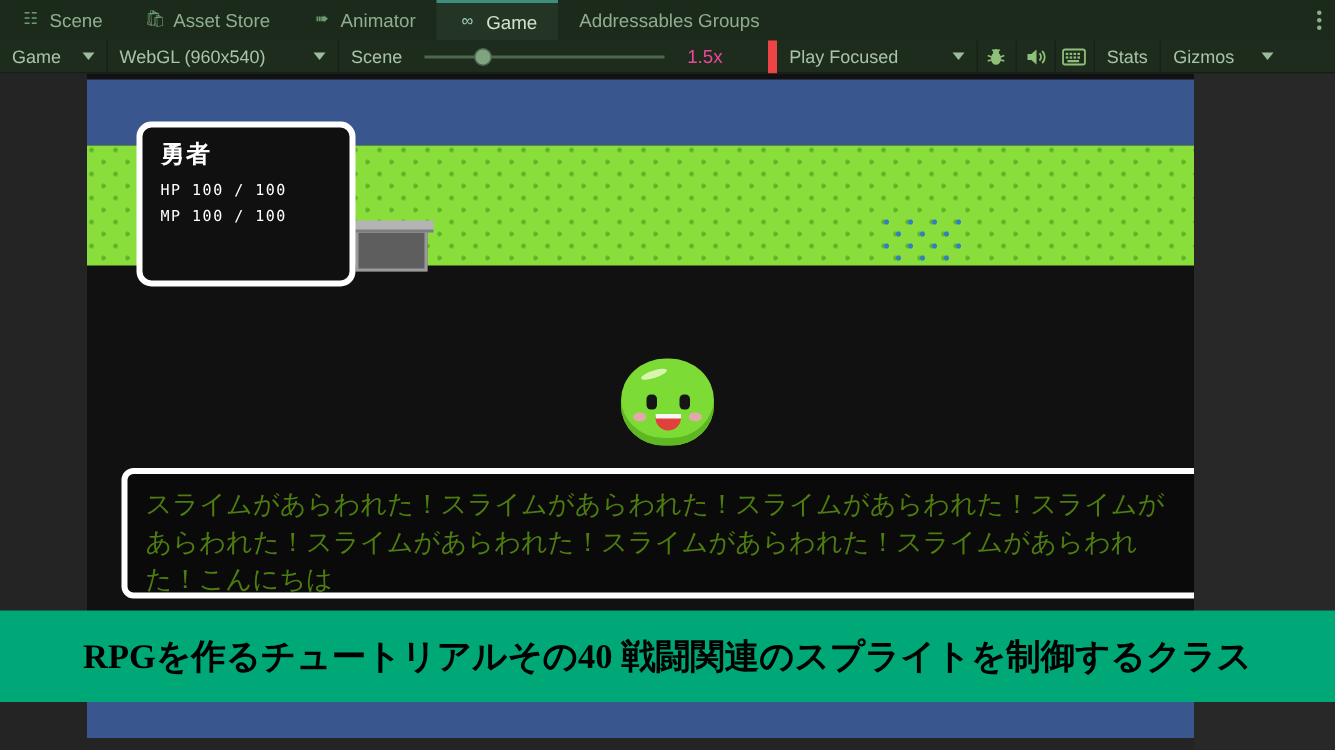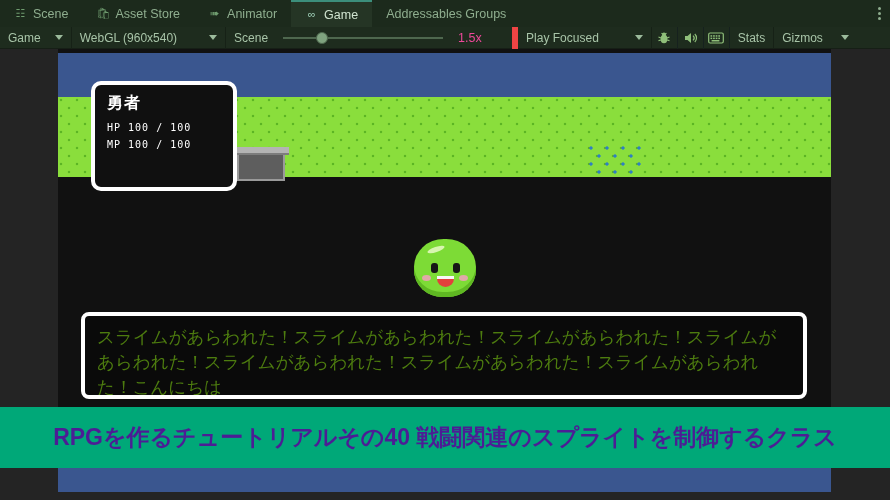--- a/index.html
+++ b/index.html
@@ -69,21 +69,21 @@
     background: #7fa37f; border: 1px solid #4e674e;
   }
   .scale-val { font-size: 12.5px; color: #ec4899; min-width: 30px; }
   .tb-icon {
     display: flex; align-items: center; justify-content: center;
     width: 26px; height: 22px; border-right: 1px solid #16211e;
   }
 
   
   .gameview {
-    position: absolute; left: 0; top: 49px; width: 890px; height: 451px;
+    position: absolute; left: 0; top: 49px; width: 796px; height: 451px;
     background: #242424; overflow: hidden;
   }
   .stage {
     position: absolute; left: 58px; top: 0px; width: 773px; height: 443px;
     background: #111111; overflow: hidden;
   }
   .sky {
     position: absolute; left: 0; top: 4px; width: 773px; height: 44px;
     background: #3a568f;
   }
@@ -178,23 +178,23 @@
     word-break: break-all;
   }
 
   
   .banner {
     position: absolute; left: 0; top: 407px; width: 890px; height: 61px;
     background: #00a878;
     display: flex; align-items: center; justify-content: center;
   }
   .banner-text {
-    color: #4c1d95; font-size: 23px; font-weight: bold;
+    color: #000000; font-size: 23px; font-weight: bold;
     letter-spacing: 0px; white-space: nowrap;
-    font-family: Liberation Sans, sans-serif;
+    font-family: Liberation Serif, serif;
   }
 </style>
 </head>
 <body>
 
 <div id="root">
 
   <div class="tabbar">
     <div class="tab">
       <span class="ticon">☷</span>

